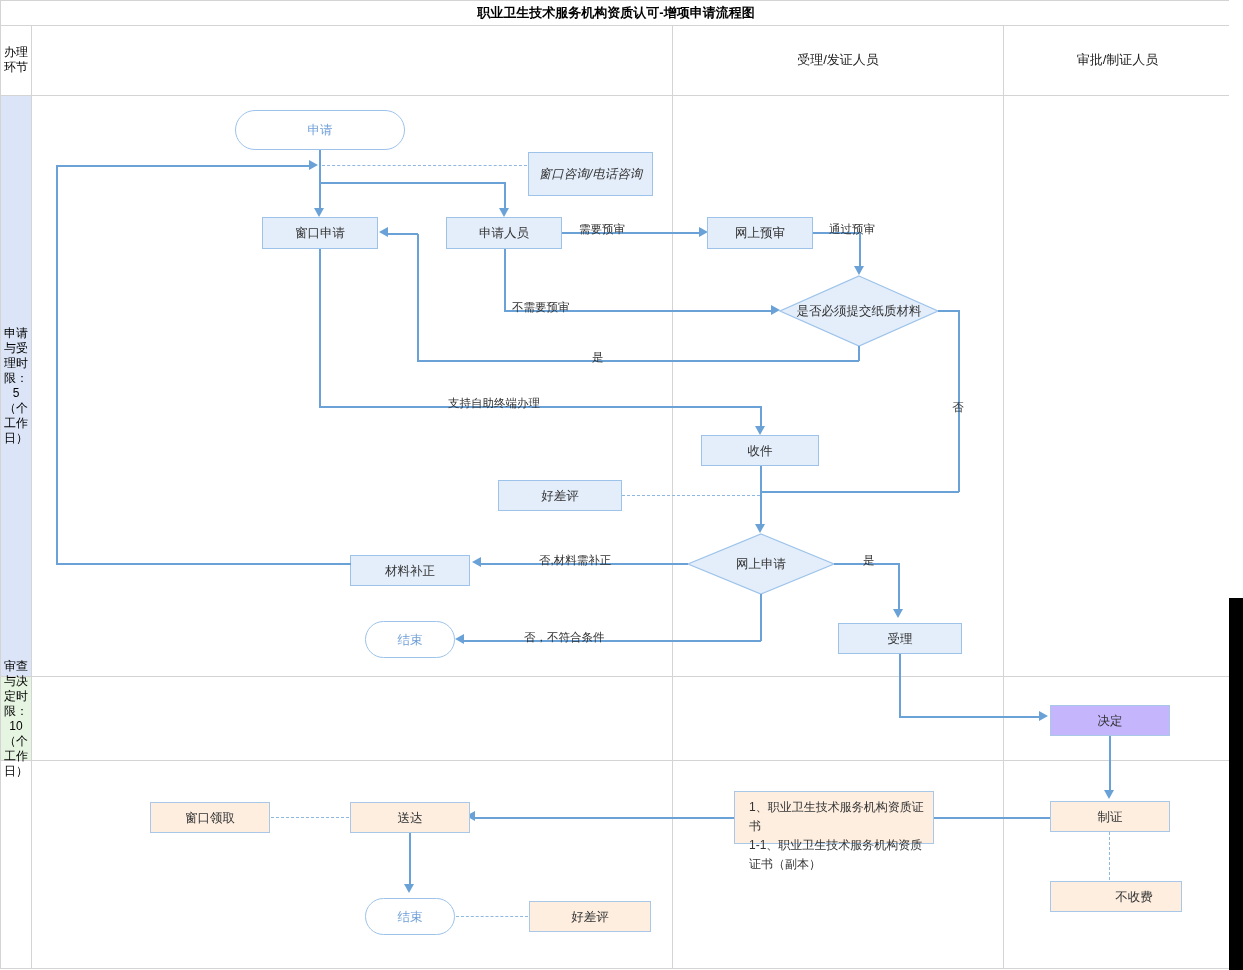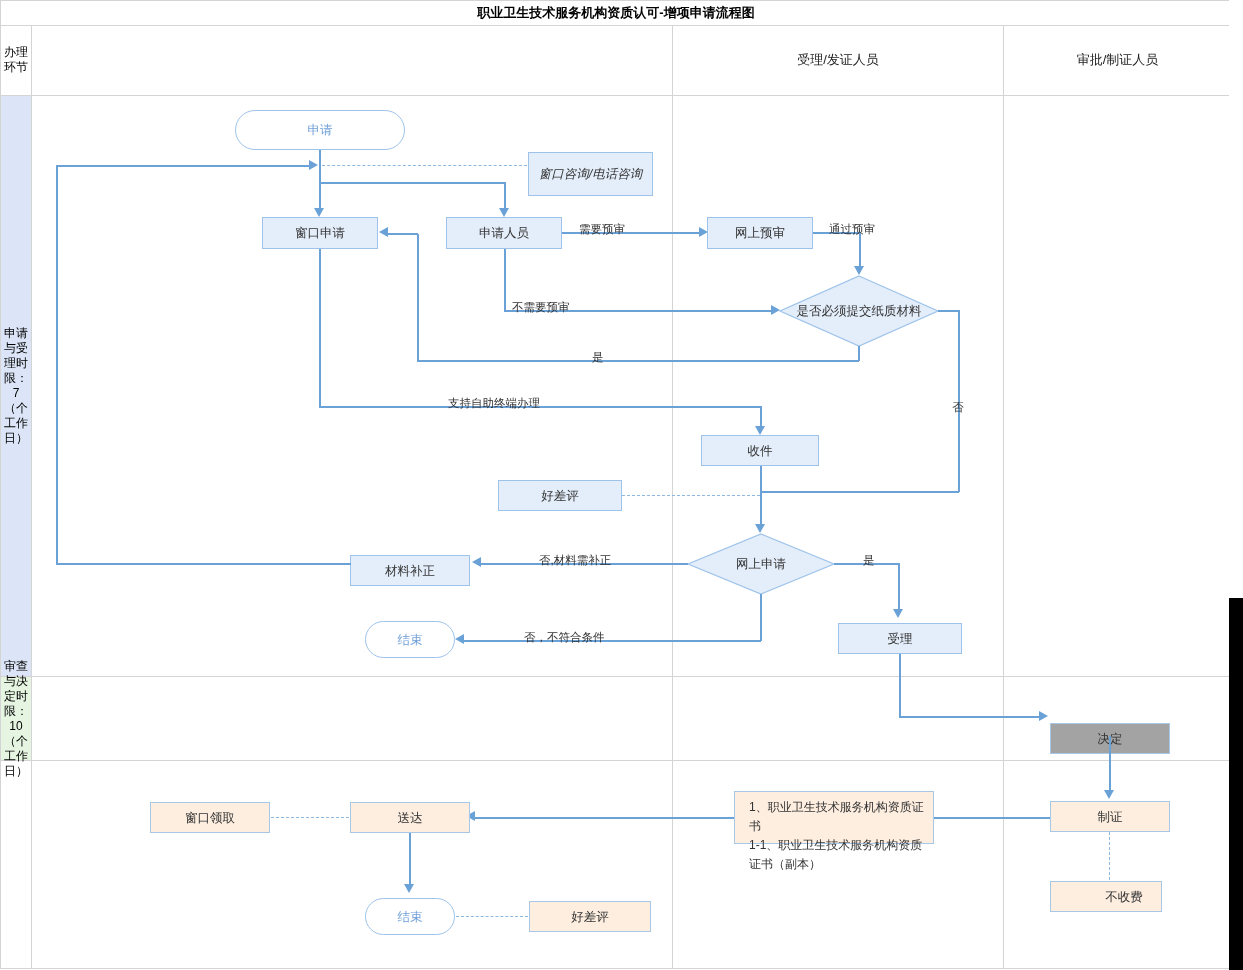--- a/index.html
+++ b/index.html
@@ -59,23 +59,22 @@
   }
   .proc{
     background:#e4eefb;
     border:1px solid #9dc3ea;
   }
   .proc-orange{
     background:#fdeee0;
     border:1px solid #a9c8e8;
   }
   .proc-green{
-    background:#a3a3a3;
+    background:#c4b5fd;
     border:1px solid #a9c8e8;
-    margin-top:18px;
   }
   .terminal{
     background:#ffffff;
     border:1px solid #9dc3ea;
     border-radius:22px;
     color:#6f9fd8;
   }
   .note{
     background:#e4eefb;
     border:1px solid #9dc3ea;
@@ -152,21 +151,21 @@
   <div class="frame-line vline" style="left:672px;top:25px;height:944px;"></div>
   <div class="frame-line vline" style="left:1003px;top:25px;height:944px;"></div>
   <div class="frame-line vline" style="left:1231px;top:0px;height:969px;"></div>
 
   <div class="title-bar">职业卫生技术服务机构资质认可-增项申请流程图</div>
 
   <div id="lab-head">办理环节</div>
   <div class="col-head" style="left:673px;width:330px;">受理/发证人员</div>
   <div class="col-head" style="left:1004px;width:227px;">审批/制证人员</div>
 
-  <div class="rowlabel" style="top:96px;height:580px;background:#dbe5f7;">申请与受理时限：7（个工作日）</div>
+  <div class="rowlabel" style="top:96px;height:580px;background:#dbe5f7;">申请与受理时限：5（个工作日）</div>
   <div class="rowlabel" style="top:677px;height:83px;background:#e6f5e2;">审查与决定时限：10（个工作日）</div>
 
   <div class="node terminal" style="left:235px;top:110px;width:170px;height:40px;text-align:center;">申请</div>
 
   <div class="ln lnv" style="left:319px;top:150px;height:16px;"></div>
 
   <div class="ln lnh" style="left:56px;top:165px;width:255px;"></div>
   <div class="arrow ar-right" style="left:309px;top:160px;"></div>
 
   <div class="dash-h" style="left:322px;top:165px;width:205px;"></div>
@@ -268,21 +267,21 @@
   <div class="arrow ar-right" style="left:1039px;top:711px;"></div>
 
   <div class="node proc-green" style="left:1050px;top:705px;width:120px;height:31px;">决定</div>
 
   <div class="ln lnv" style="left:1109px;top:736px;height:58px;"></div>
   <div class="arrow ar-down" style="left:1104px;top:790px;"></div>
 
   <div class="node proc-orange" style="left:1050px;top:801px;width:120px;height:31px;">制证</div>
 
   <div class="dash-v" style="left:1109px;top:832px;height:48px;"></div>
-  <div class="node proc-orange" style="left:1050px;top:881px;width:112px;height:31px;padding-left:36px;">不收费</div>
+  <div class="node proc-orange" style="left:1050px;top:881px;width:132px;height:31px;padding-left:36px;">不收费</div>
 
   <div class="ln lnh" style="left:730px;top:817px;width:320px;"></div>
   <div class="arrow ar-left" style="left:466px;top:811px;"></div>
   <div class="ln lnh" style="left:474px;top:817px;width:262px;"></div>
 
   <div class="node doclist" style="left:734px;top:791px;width:200px;height:53px;">
     <div>1、职业卫生技术服务机构资质证书</div>
     <div>1-1、职业卫生技术服务机构资质证书（副本）</div>
   </div>
 

